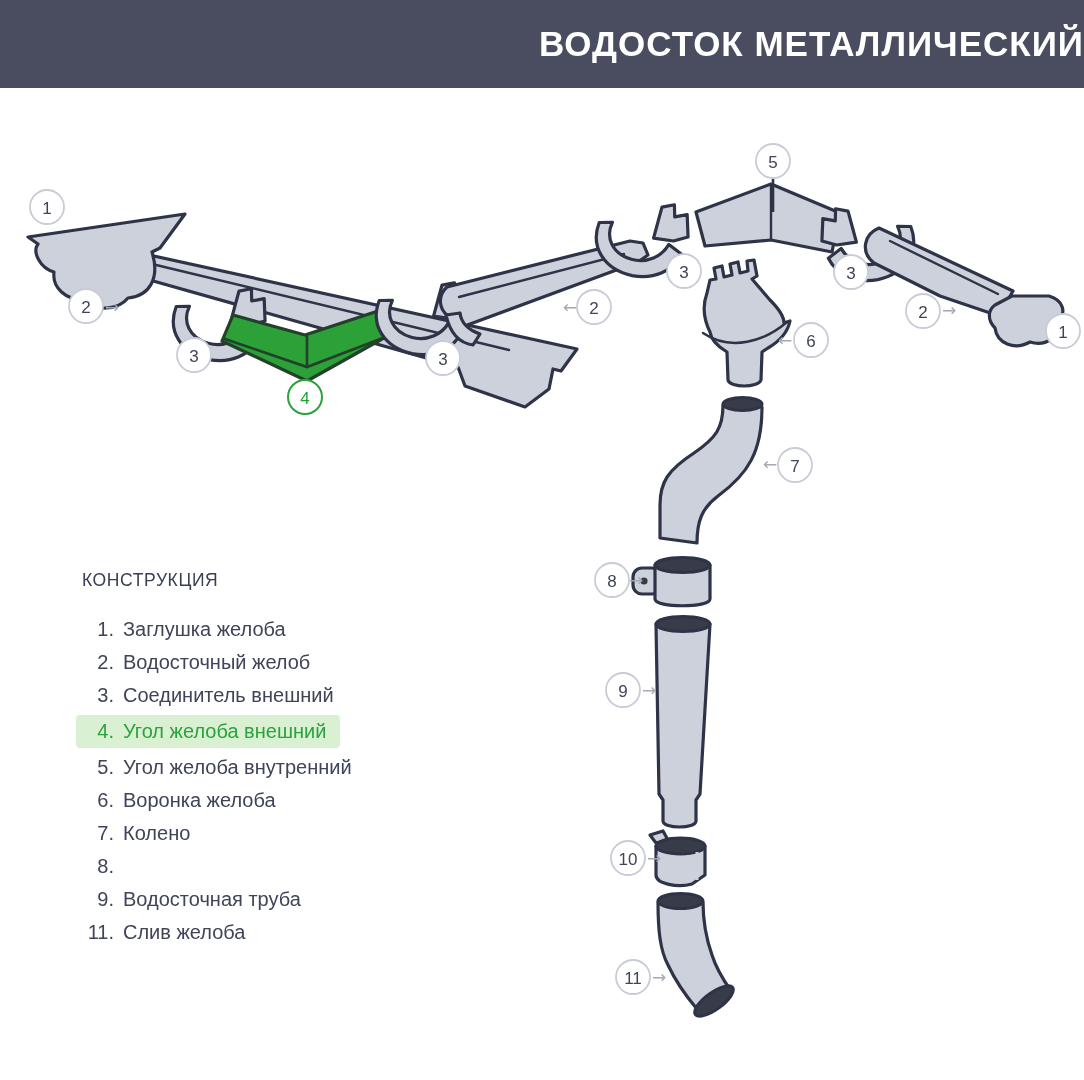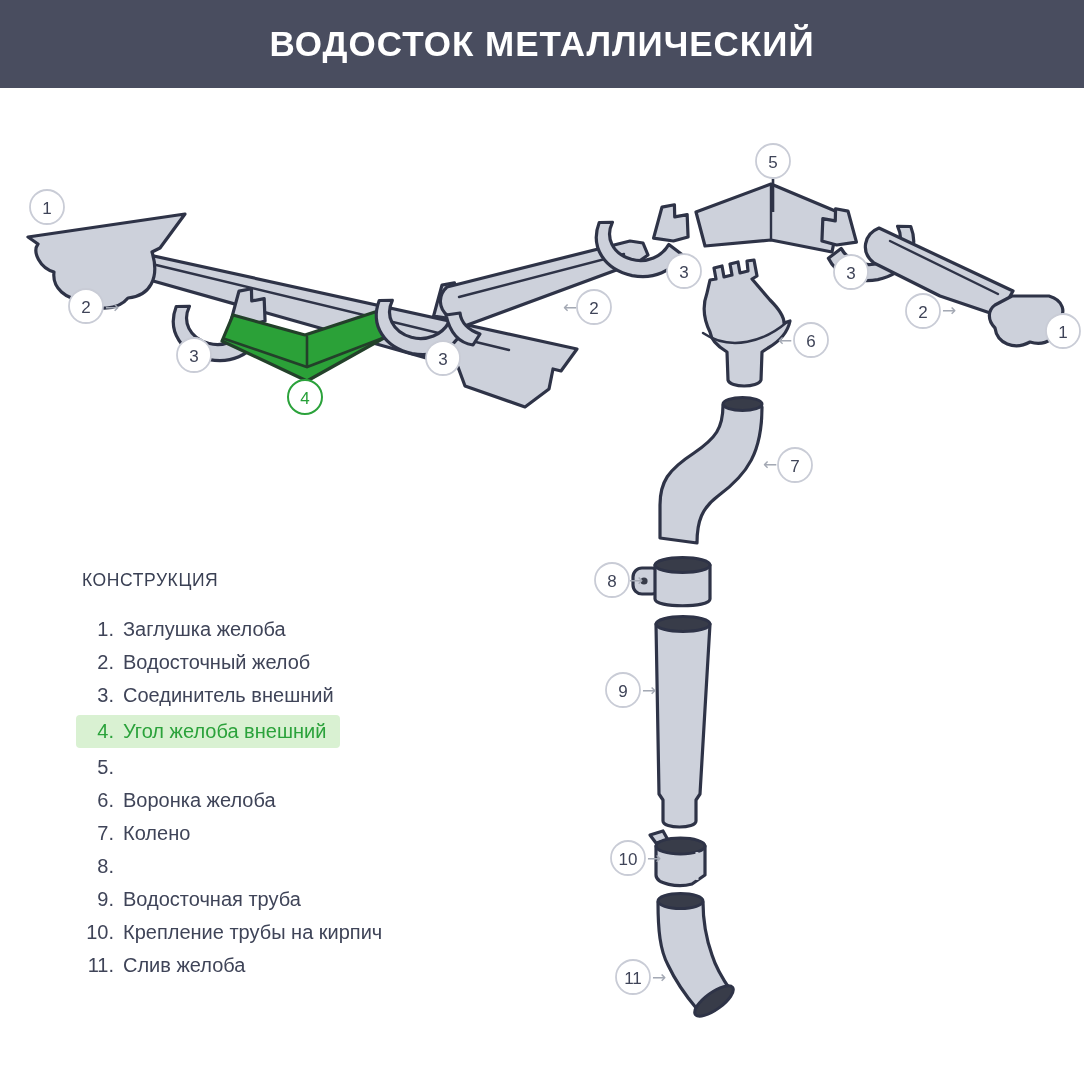--- a/index.html
+++ b/index.html
@@ -3,21 +3,21 @@
 <meta charset="utf-8">
 <style>
   html,body{margin:0;padding:0;}
   body{
     width:1084px;height:1080px;position:relative;background:#ffffff;
     font-family:"Liberation Sans", sans-serif;overflow:hidden;
   }
   
   .header{
     position:absolute;left:0;top:0;width:1084px;height:88px;
-    background:#494D5F;display:flex;align-items:center;justify-content:center;
+    background:#494D5F;display:flex;align-items:center;justify-content:flex-end;
   }
   .header h1{
     margin:0;color:#ffffff;font-size:35px;font-weight:700;letter-spacing:1px;
   }
   
   .diagram{position:absolute;left:0;top:0;width:1084px;height:1080px;}
   .part{fill:#CDD1DB;stroke:#2E3347;stroke-width:3.2;stroke-linejoin:round;}
   .part-line{fill:none;stroke:#2E3347;stroke-width:2.4;stroke-linecap:round;}
   .dark-end{fill:#383C49;stroke:#2E3347;stroke-width:3;}
   .green-part{fill:#2BA138;stroke:#23402A;stroke-width:3.2;stroke-linejoin:round;}
@@ -243,38 +243,35 @@
     <li>
       <span class="num">3.</span>
       <span>Соединитель внешний</span>
     </li>
     <li class="active">
       <span class="num">4.</span>
       <span>Угол желоба внешний</span>
     </li>
     <li>
       <span class="num">5.</span>
+      <span>Угол желоба внутренний</span>
     </li>
     <li>
       <span class="num">6.</span>
       <span>Воронка желоба</span>
     </li>
     <li>
       <span class="num">7.</span>
       <span>Колено</span>
     </li>
     <li>
       <span class="num">8.</span>
     </li>
     <li>
       <span class="num">9.</span>
       <span>Водосточная труба</span>
     </li>
     <li>
-      <span class="num">10.</span>
-      <span>Крепление трубы на кирпич</span>
-    </li>
-    <li>
       <span class="num">11.</span>
       <span>Слив желоба</span>
     </li>
   </ol>
 </div>
 
 </body></html>

